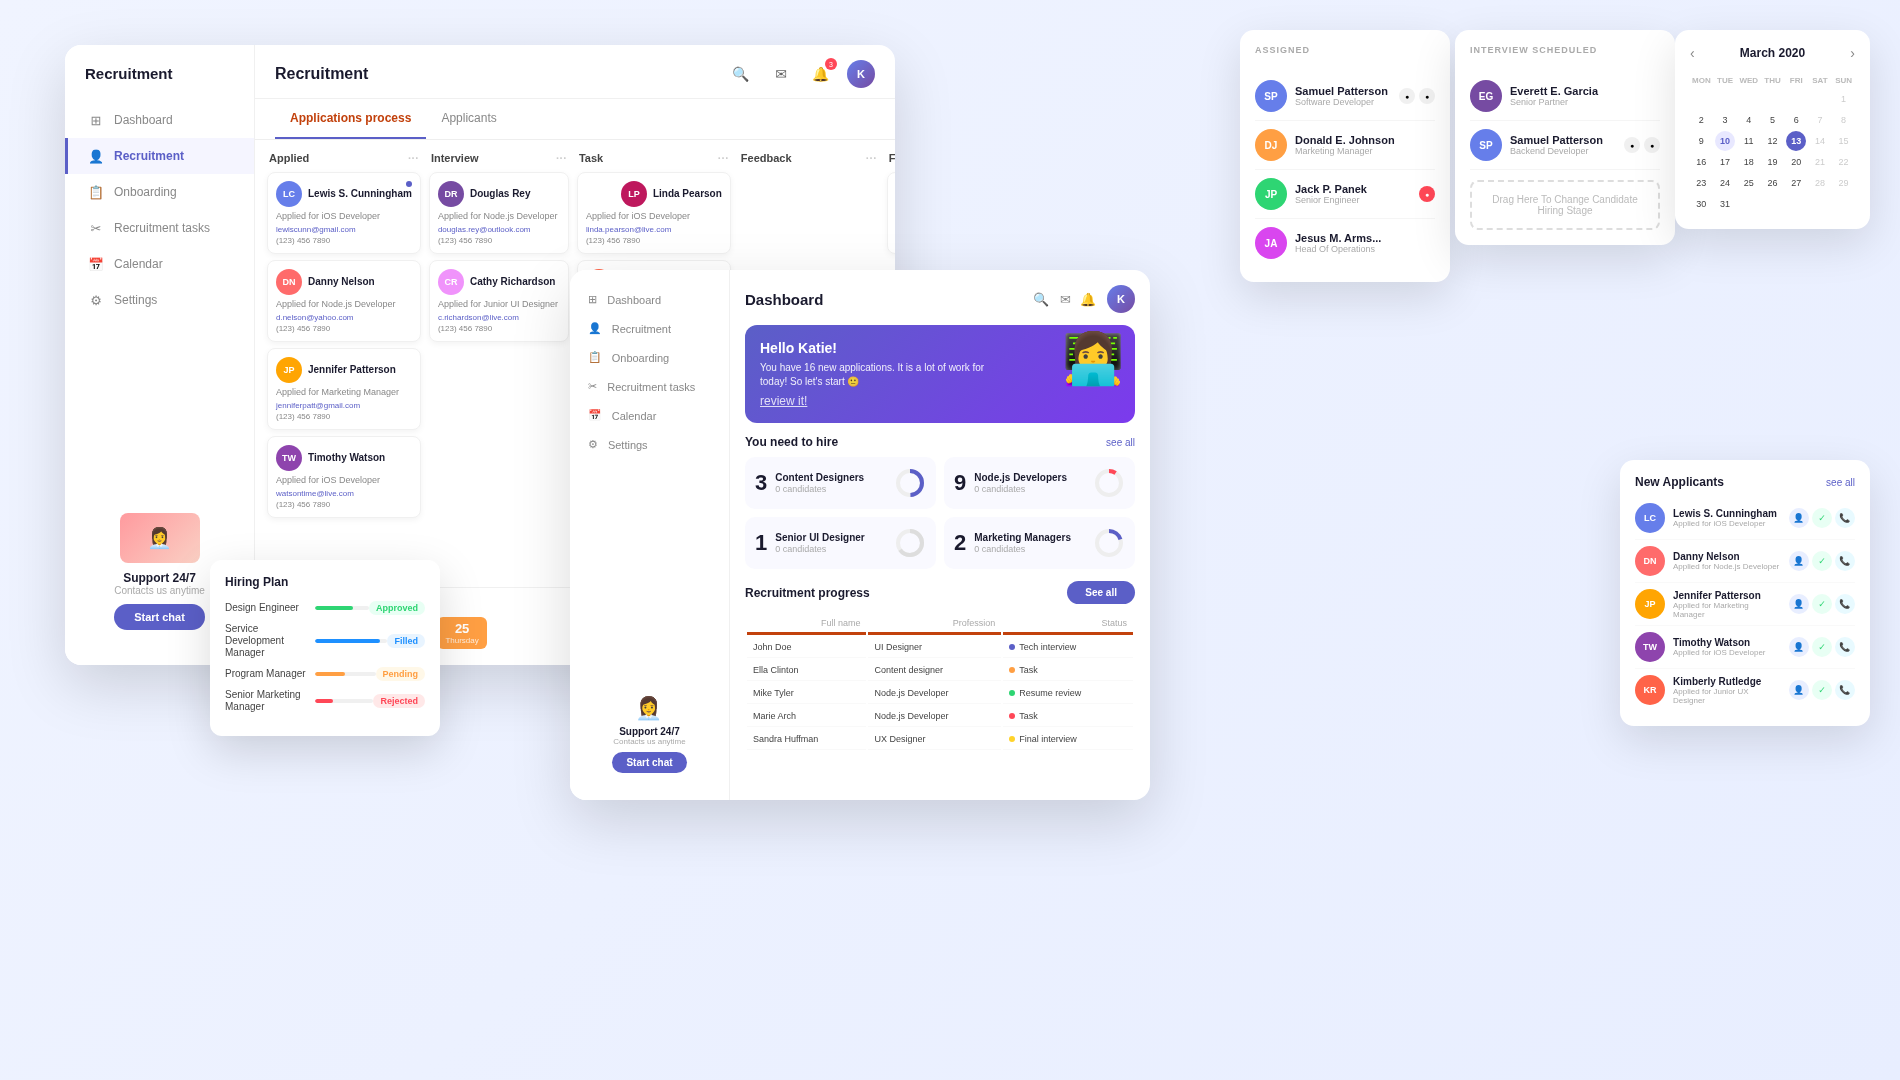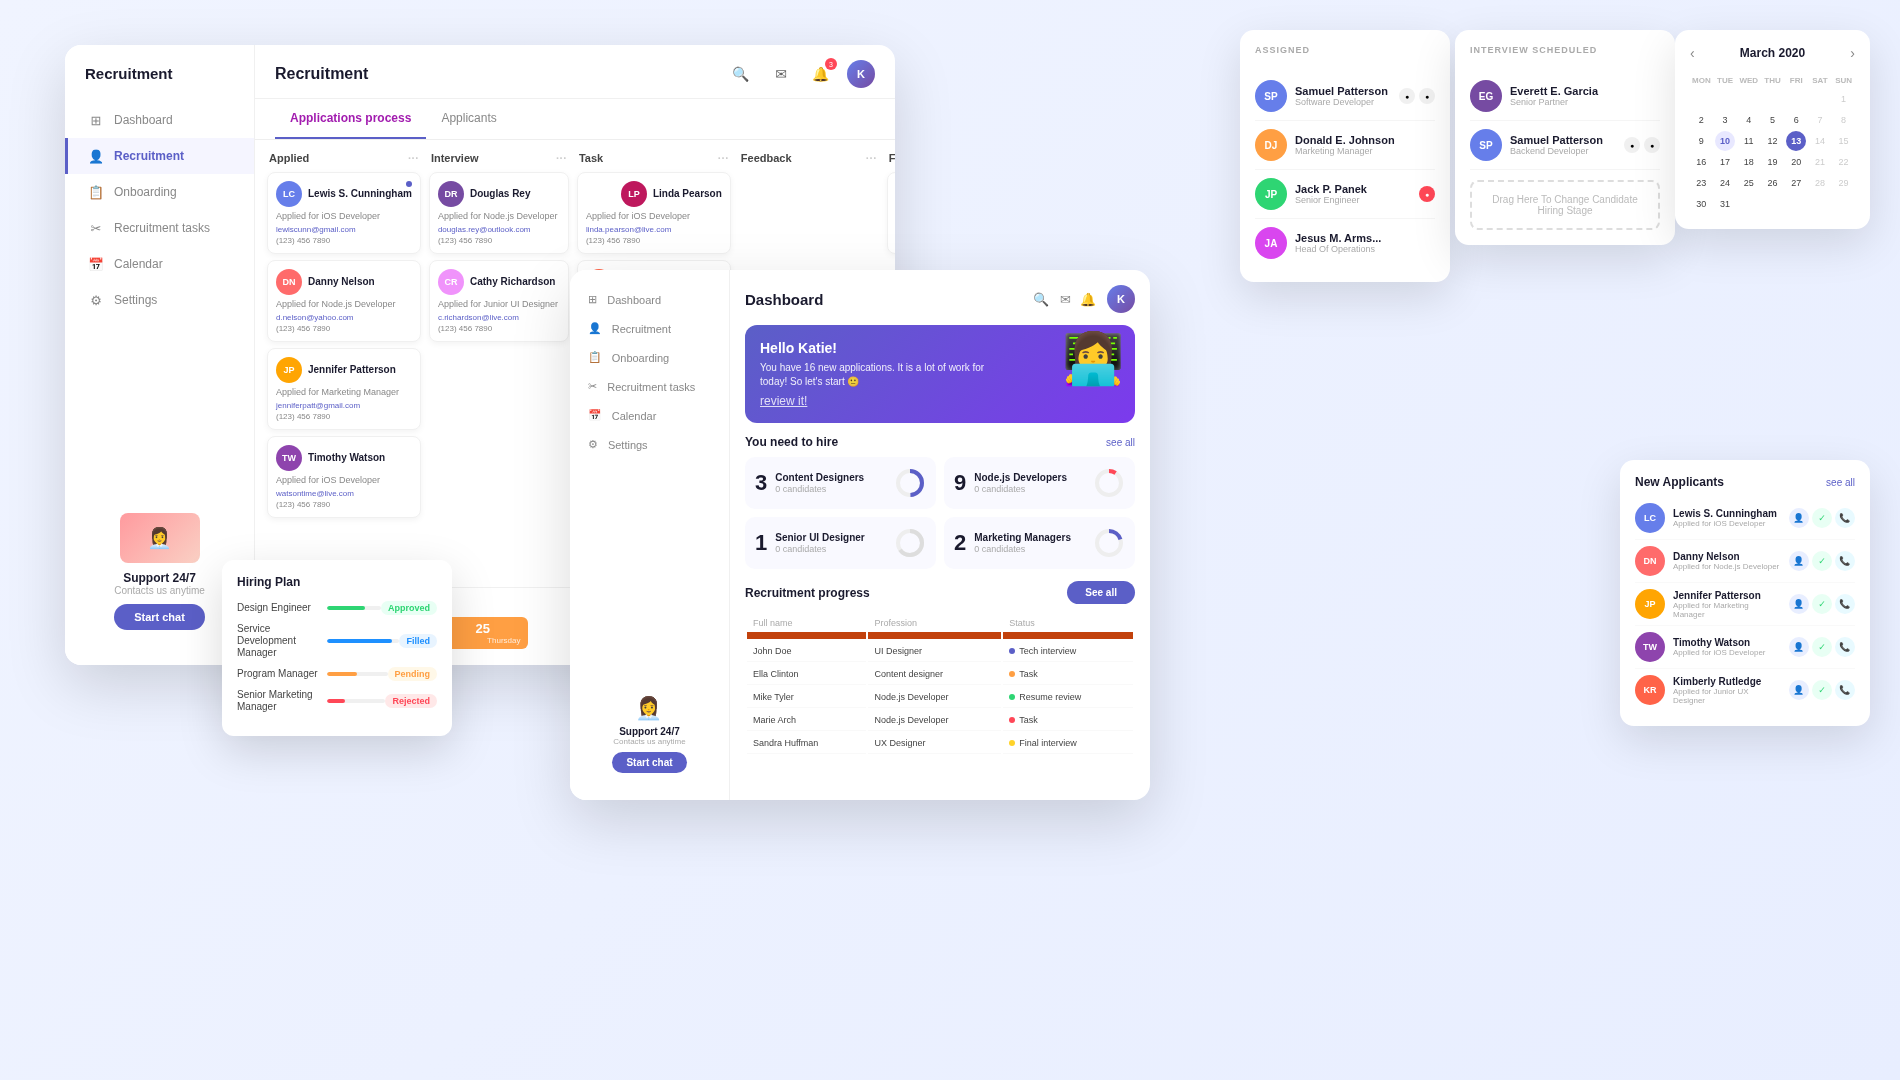--- a/index.html
+++ b/index.html
@@ -172,21 +172,21 @@
       border-bottom: 1px solid #eee;
     }
     .tab {
       padding: 12px 15px;
       font-size: 12px;
       cursor: pointer;
       color: #888;
       border-bottom: 2px solid transparent;
     }
     .tab.active {
-      color: #a21caf;
+      color: #c2410c;
       border-bottom: 2px solid #5b5fc7;
       font-weight: 600;
     }
 
     
     .kanban {
       display: flex;
       gap: 8px;
       padding: 12px;
       overflow-x: auto;
@@ -295,21 +295,21 @@
     }
     .date-cell .day-name {
       font-size: 8px;
       color: #888;
     }
     .date-cell.highlight { background: #5b5fc7; }
     .date-cell.highlight .day-num { color: #fff; }
     .date-cell.highlight .day-name { color: rgba(255,255,255,0.8); }
     .date-cell.orange { background: #ff9f43; }
     .date-cell.orange .day-num { color: #fff; }
-    .date-cell.orange .day-name { color: rgba(255,255,255,0.8); margin-left: 42px; }
+    .date-cell.orange .day-name { color: rgba(255,255,255,0.8); }
 
     
     .dashboard-window {
       position: absolute;
       top: 270px;
       left: 570px;
       width: 580px;
       height: 530px;
       background: #fff;
       border-radius: 16px;
@@ -434,24 +434,24 @@
       height: 32px;
     }
 
     
     .progress-table {
       width: 100%;
       font-size: 9px;
     }
     .progress-table th {
       color: #aaa;
-      text-align: left;
+      text-align: right;
       padding: 4px 6px;
       font-weight: 500;
-      border-bottom: 7px solid #c2410c;
+      border-bottom: 3px solid #c2410c;
     }
     .progress-table td {
       padding: 5px 6px;
       color: #444;
       font-size: 9px;
       border-bottom: 1px solid #f9f9f9;
     }
     .status-badge {
       display: inline-flex;
       align-items: center;
@@ -558,21 +558,21 @@
       padding: 12px;
       text-align: center;
       font-size: 10px;
       color: #bbb;
     }
 
     
     .hiring-plan-popup {
       position: absolute;
       top: 560px;
-      left: 222px;
+      left: 210px;
       width: 230px;
       background: #fff;
       border-radius: 12px;
       box-shadow: 0 15px 45px rgba(0,0,0,0.15);
       padding: 15px;
     }
     .popup-title {
       font-size: 12px;
       font-weight: 700;
       color: #1a1a2e;

